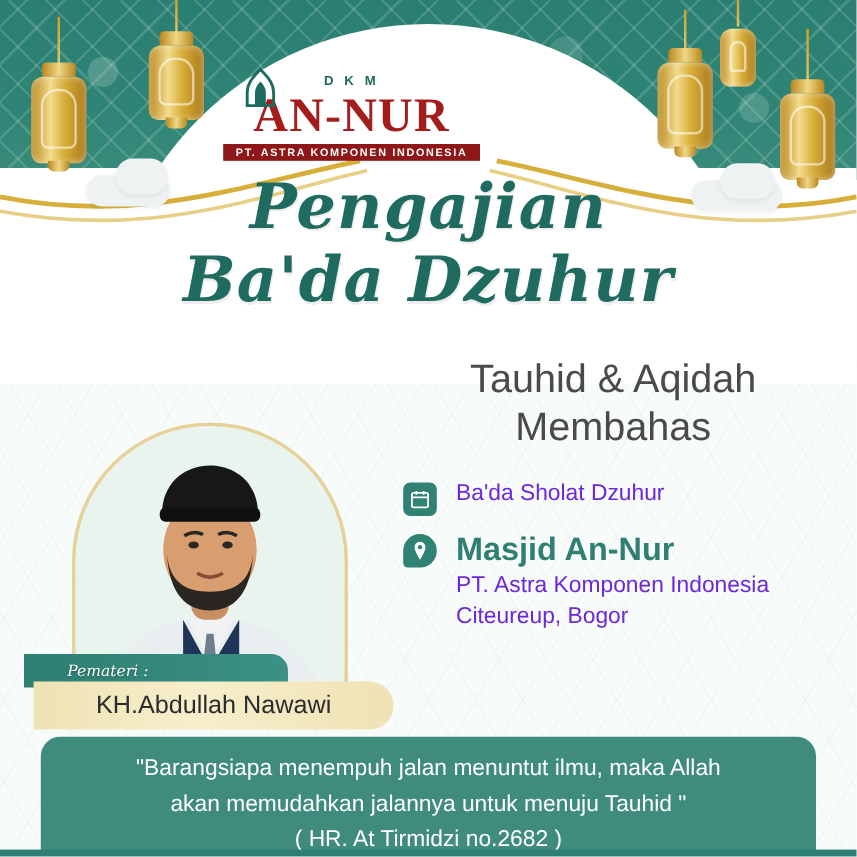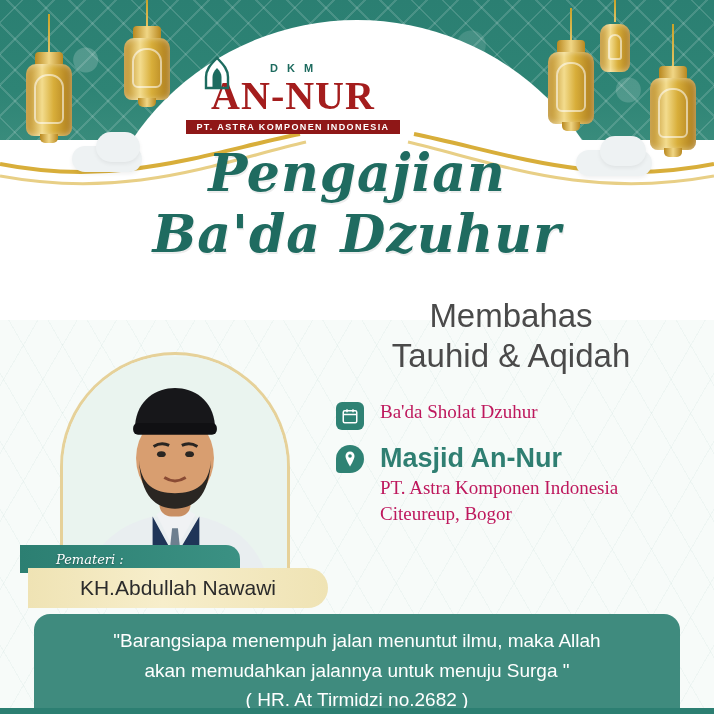--- a/index.html
+++ b/index.html
@@ -186,21 +186,21 @@
     border-radius: 6px;
     color: #fff;
     display: flex; align-items: center; justify-content: center;
   }
   .info-icon.pin { border-radius: 14px 14px 14px 4px; }
   .info-main {
     font-size: 25px; color: #2f7f72; font-weight: bold; line-height: 1.15;
   }
   .info-main.big { font-size: 27px; }
   .info-sub {
-    font-size: 19px; color: #be185d; line-height: 1.3; margin-top: 2px; font-family: Liberation Serif, serif;
+    font-size: 19px; color: #6d28d9; line-height: 1.3; margin-top: 2px;
   }
 
   
   .photo-frame {
     position: absolute;
     top: 352px; left: 60px;
     width: 230px; height: 252px;
     border-radius: 115px 115px 0 0;
     background: linear-gradient(180deg,#eef7f3,#dfeee8);
     border: 3px solid #e6d199;
@@ -321,22 +321,22 @@
     <div class="annur">AN-NUR</div>
     <div class="company">PT. ASTRA KOMPONEN INDONESIA</div>
   </div>
 
   <div class="title">
     <span class="l1">Pengajian</span>
     <span class="l2">Ba'da Dzuhur</span>
   </div>
 
   <div class="topic">
+    <div>Tauhid &amp; Aqidah</div>
     <div>Membahas</div>
-    <div>Tauhid &amp; Aqidah</div>
   </div>
 
   <div class="info">
 
     <div class="info-row">
       <div class="info-icon">
         <svg viewBox="0 0 24 24" width="18" height="18">
           <rect x="3" y="5" width="18" height="16" rx="2" fill="none" stroke="#fff" stroke-width="2"></rect>
           <line x1="3" y1="10" x2="21" y2="10" stroke="#fff" stroke-width="2"></line>
           <line x1="8" y1="3" x2="8" y2="7" stroke="#fff" stroke-width="2"></line>
@@ -392,18 +392,18 @@
   </div>
 
   <div class="ribbon-tail"></div>
   <div class="pemateri">Pemateri :</div>
   <div class="ribbon">
     <span class="ribbon-text">KH.Abdullah Nawawi</span>
   </div>
 
   <div class="quote">
     <span>"Barangsiapa menempuh jalan menuntut ilmu, maka Allah</span>
-    <span class="src">akan memudahkan jalannya untuk menuju Surga "</span>
+    <span class="src">akan memudahkan jalannya untuk menuju Tauhid "</span>
     <span class="src">( HR. At Tirmidzi no.2682 )</span>
   </div>
 
   <div class="green-bottom"></div>
 </div>
 
 </body></html>

